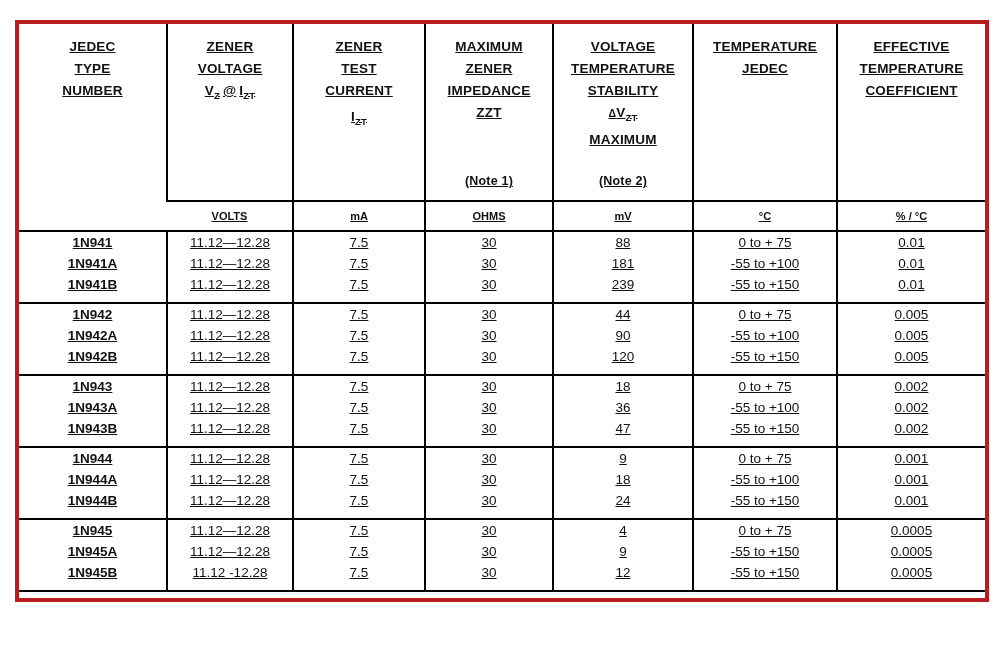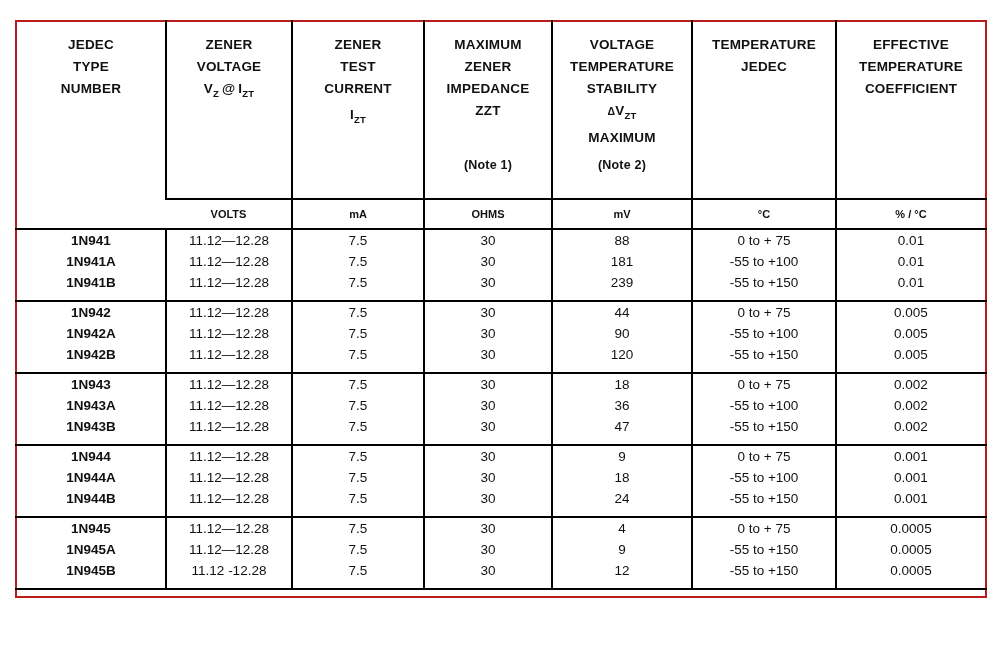--- a/index.html
+++ b/index.html
@@ -14,21 +14,22 @@
   .page {
     box-sizing: border-box;
     width: 1000px;
     height: 648px;
     padding: 20px 15px;
   }
   table.spec {
     border-collapse: collapse;
     width: 970px;
     table-layout: fixed;
-    border: 2px solid #b91c1c;
+    border: 4px solid #b91c1c;
+    text-decoration: underline;
   }
   table.spec th, table.spec td {
     border-left: 2px solid #000000;
     text-align: center;
     vertical-align: top;
     padding: 0;
   }
   table.spec th:first-child, table.spec td:first-child {
     border-left: none;
   }
@@ -38,21 +39,21 @@
     display: flex;
     flex-direction: column;
     align-items: center;
     height: 164px;
     padding-top: 12px;
     line-height: 22px;
     letter-spacing: 0.2px;
   }
   .hcell .note {
     margin-top: auto;
-    padding-bottom: 22px;
+    padding-bottom: 8px;
     font-size: 12.5px;
   }
   .sym { margin-top: 0; }
   .sym-tight { margin-top: 4px; text-align: center; }
   .sub {
     font-size: 9.5px;
     vertical-align: -4px;
     font-weight: bold;
   }
   .delta { font-size: 10.5px; }

